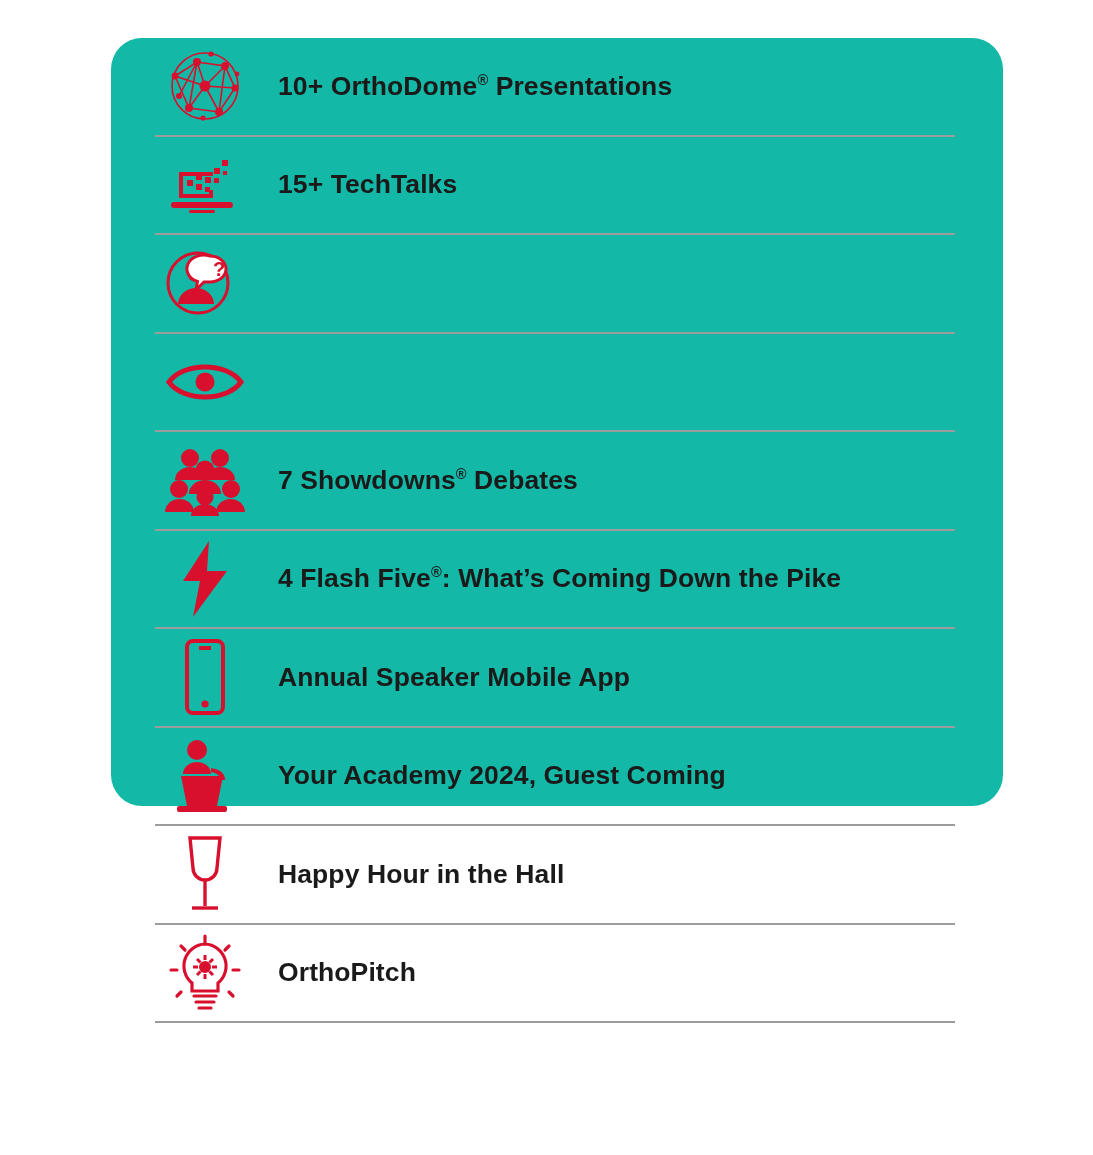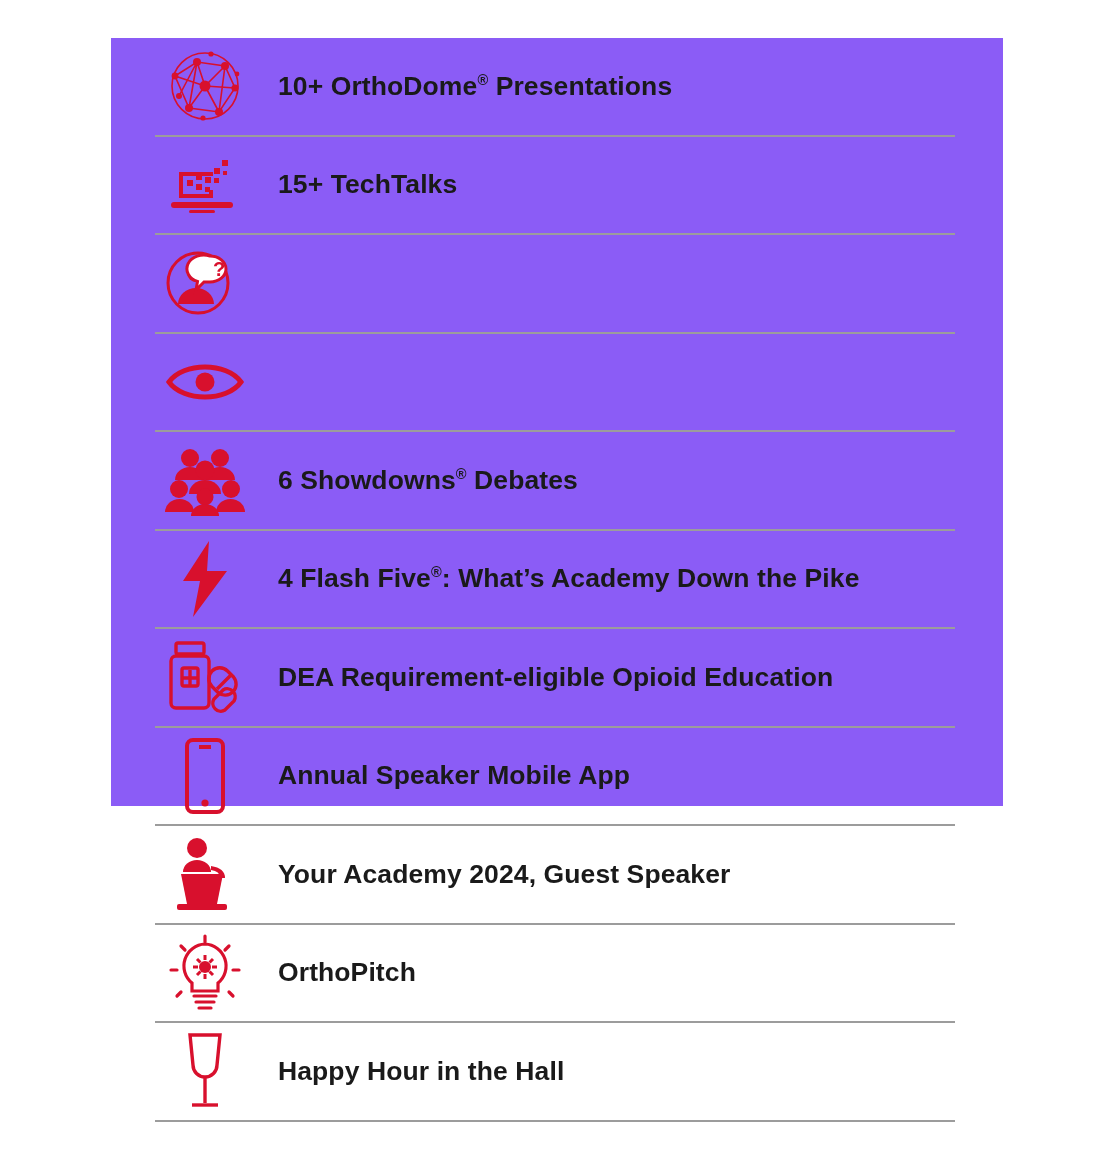--- a/index.html
+++ b/index.html
@@ -18,21 +18,22 @@
     width: 1093px;
     height: 1155px;
     background: #ffffff;
   }
   .panel {
     position: absolute;
     left: 111px;
     top: 38px;
     width: 892px;
     height: 768px;
-    background: #8b5cf6;
+    background: #14b8a6;
+    border-radius: 31px;
   }
   .list {
     position: absolute;
     left: 44px;
     top: 0px;
     width: 800px;
   }
   .row {
     display: flex;
     align-items: center;
@@ -172,57 +173,35 @@
               <circle cx="14" cy="45" r="9"></circle>
               <path d="M0 68 a14.5 13 0 0 1 29 0 z"></path>
               <circle cx="66" cy="45" r="9"></circle>
               <path d="M51 68 a14.5 13 0 0 1 29 0 z"></path>
               <circle cx="40" cy="53" r="8.5"></circle>
               <path d="M26 72 a14 12 0 0 1 28 0 z"></path>
             </g>
           </svg>
         </div>
         <div class="label">
-          <span>6 Showdowns</span><sup>®</sup><span> Debates</span>
+          <span>7 Showdowns</span><sup>®</sup><span> Debates</span>
         </div>
       </div>
 
       <div class="row">
         <div class="icon-cell">
           <svg width="52" height="76" viewBox="0 0 52 76">
             <path d="M30 0 L4 40 L21 40 L14 76 L48 30 L28 30 Z" fill="#d8102d"></path>
           </svg>
         </div>
         <div class="label">
-          <span>4 Flash Five</span><sup>®</sup><span>: What’s Academy Down the Pike</span>
-        </div>
-      </div>
-
-      <div class="row">
-        <div class="icon-cell">
-          <svg width="86" height="80" viewBox="0 0 86 80">
-            <g stroke="#d8102d" stroke-width="3.4" fill="none">
-              <rect x="14" y="6" width="28" height="11" rx="2"></rect>
-              <rect x="9" y="19" width="38" height="52" rx="5"></rect>
-              <path d="M20 41 h16 M28 33 v16"></path>
-              <rect x="20" y="31" width="16" height="18" rx="2" fill="none"></rect>
-            </g>
-            <g stroke="#d8102d" stroke-width="3.4" fill="none">
-              <path d="M50 34 a11 11 0 0 1 15.5 0 l6 6 a11 11 0 0 1 -15.5 15.5 l-6 -6 a11 11 0 0 1 0 -15.5 z"></path>
-              <path d="M55 52 L70 37"></path>
-            </g>
-            <g stroke="#d8102d" stroke-width="3.4" fill="none">
-              <path d="M52 62 a8 8 0 0 0 11 11 l9 -9 a8 8 0 0 0 -11 -11 z"></path>
-            </g>
-          </svg>
-        </div>
-        <div class="label">
-          <span>DEA Requirement-eligible Opioid Education</span><sup></sup><span></span>
-        </div>
-      </div>
+          <span>4 Flash Five</span><sup>®</sup><span>: What’s Coming Down the Pike</span>
+        </div>
+      </div>
+
 
       <div class="row">
         <div class="icon-cell">
           <svg width="48" height="80" viewBox="0 0 48 80">
             <g stroke="#d8102d" stroke-width="4" fill="none">
               <rect x="6" y="4" width="36" height="72" rx="6"></rect>
               <path d="M18 11 h12"></path>
             </g>
             <circle cx="24" cy="67" r="3.6" fill="#d8102d"></circle>
           </svg>
@@ -238,21 +217,36 @@
             <g fill="#d8102d">
               <circle cx="30" cy="12" r="10"></circle>
               <path d="M16 36 a14 12 0 0 1 28 0 z"></path>
               <path d="M14 38 h42 l-6 30 h-30 z"></path>
               <rect x="10" y="68" width="50" height="6" rx="2"></rect>
               <path d="M44 30 q14 2 14 12 l-5 0 q0 -7 -9 -8 z"></path>
             </g>
           </svg>
         </div>
         <div class="label">
-          <span>Your Academy 2024, Guest Speaker</span><sup></sup><span></span>
+          <span>Your Academy 2024, Guest Coming</span><sup></sup><span></span>
+        </div>
+      </div>
+
+      <div class="row">
+        <div class="icon-cell">
+          <svg width="50" height="80" viewBox="0 0 50 80">
+            <g stroke="#d8102d" stroke-width="3.4" fill="none">
+              <path d="M10 4 h30 l-3 30 a12 12 0 0 1 -24 0 z"></path>
+              <path d="M25 46 v26"></path>
+              <path d="M12 74 h26"></path>
+            </g>
+          </svg>
+        </div>
+        <div class="label">
+          <span>Happy Hour in the Hall</span><sup></sup><span></span>
         </div>
       </div>
 
       <div class="row">
         <div class="icon-cell">
           <svg width="74" height="78" viewBox="0 0 74 78">
             <g stroke="#d8102d" stroke-width="3.2" fill="none" stroke-linecap="round">
               <path d="M37 8 v-6 M17 16 l-4 -4 M57 16 l4 -4 M9 36 h-6 M65 36 h6 M13 58 l-4 4 M61 58 l4 4"></path>
               <path d="M37 10 a22 22 0 0 1 13 39 v8 h-26 v-8 a22 22 0 0 1 13 -39 z"></path>
               <path d="M26 62 h22 M28 68 h18 M31 74 h12"></path>
@@ -263,30 +257,15 @@
             <g stroke="#d8102d" stroke-width="3" fill="none">
               <path d="M37 21 v5 M37 40 v5 M25 33 h5 M44 33 h5 M29 25 l3.5 3.5 M41.5 37.5 l3.5 3.5 M45 25 l-3.5 3.5 M32.5 37.5 l-3.5 3.5"></path>
             </g>
           </svg>
         </div>
         <div class="label">
           <span>OrthoPitch</span><sup></sup><span></span>
         </div>
       </div>
 
-      <div class="row">
-        <div class="icon-cell">
-          <svg width="50" height="80" viewBox="0 0 50 80">
-            <g stroke="#d8102d" stroke-width="3.4" fill="none">
-              <path d="M10 4 h30 l-3 30 a12 12 0 0 1 -24 0 z"></path>
-              <path d="M25 46 v26"></path>
-              <path d="M12 74 h26"></path>
-            </g>
-          </svg>
-        </div>
-        <div class="label">
-          <span>Happy Hour in the Hall</span><sup></sup><span></span>
-        </div>
-      </div>
-
     </div>
   </div>
 </div>
 
 </body></html>

